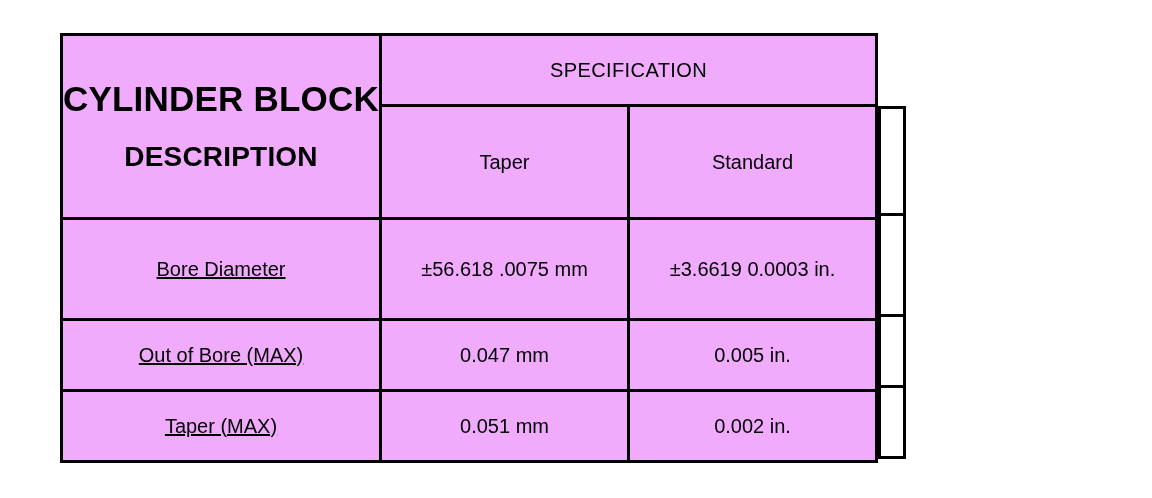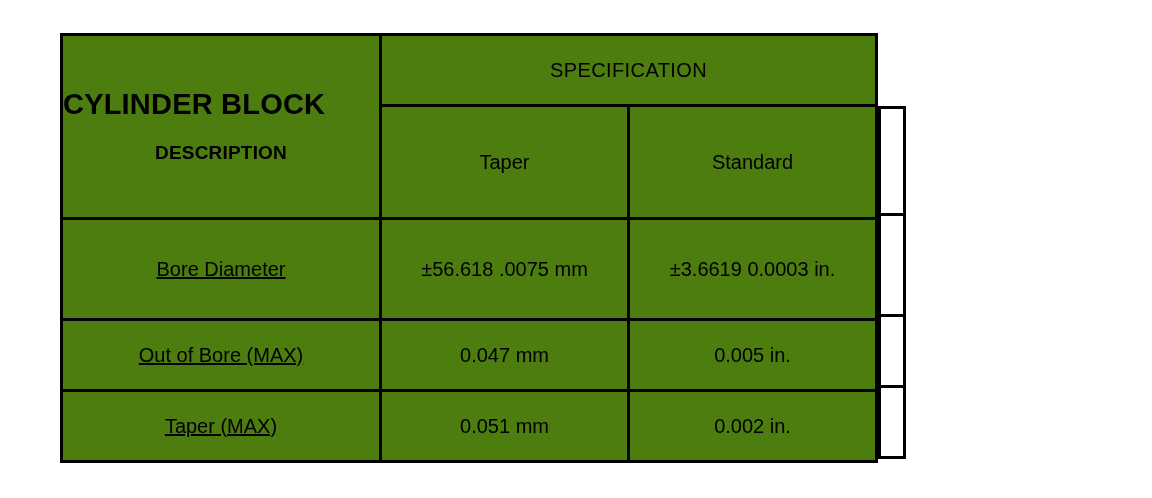--- a/index.html
+++ b/index.html
@@ -34,40 +34,40 @@
     table-layout: fixed;
   }
   .spec-table td, .spec-table th {
     border: 3px solid #000000;
     padding: 0;
     text-align: center;
     vertical-align: middle;
     font-weight: normal;
     font-size: 20px;
     line-height: 1.25;
-    background: #4d7c0f;
+    background: #f0abfc;
   }
 
   
   .desc-head {
     width: 316px;
     height: 178px;
     text-align: left;
     padding: 8px 10px 10px 10px;
     position: relative;
   }
   .desc-head .title {
-    font-size: 29px;
+    font-size: 35px;
     font-weight: bold;
     line-height: 1.15;
     text-align: left;
     letter-spacing: 0.2px;
   }
   .desc-head .sub {
-    font-size: 19px;
+    font-size: 28px;
     font-weight: bold;
     text-align: center;
     margin-top: 20px;
     letter-spacing: 0.2px;
   }
 
   .spec-head {
     height: 68px;
     font-size: 23px;
     font-weight: bold;

